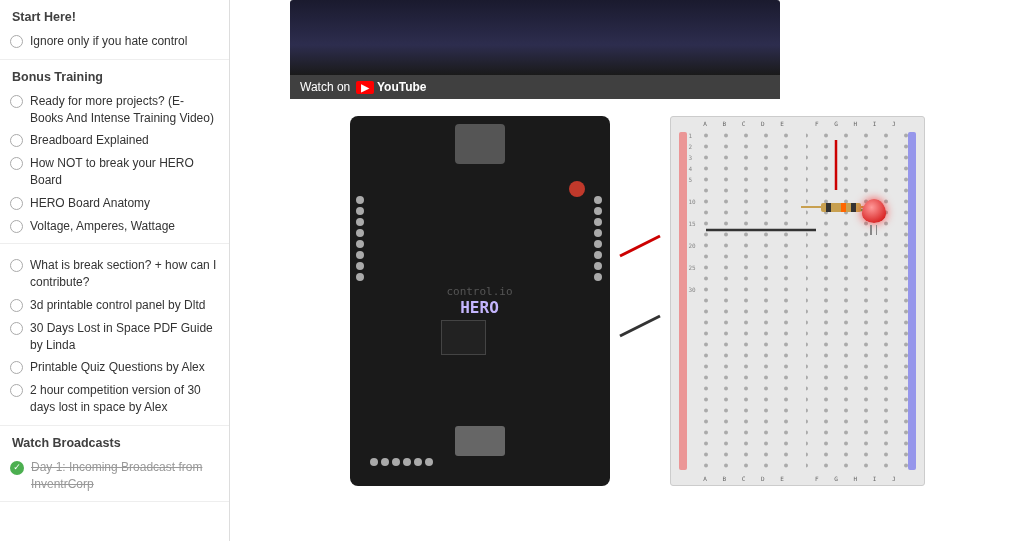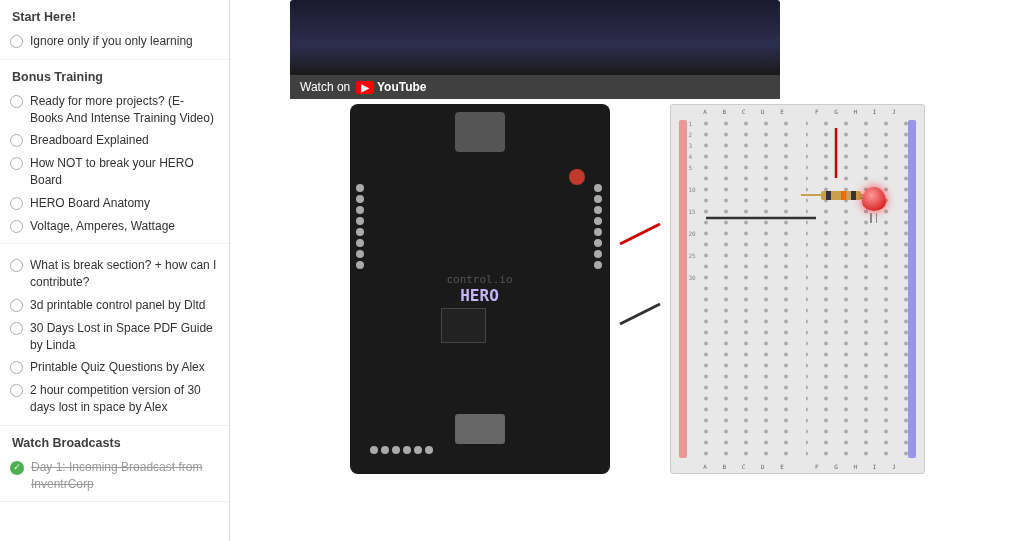--- a/index.html
+++ b/index.html
@@ -88,21 +88,21 @@
       background: #fff;
       display: flex;
       flex-direction: column;
       align-items: flex-start;
       padding: 0;
     }
 
     #video-area {
       width: 100%;
       max-width: 520px;
-      margin: 0 auto 0 30px;
+      margin: 0 auto 12px 30px;
       padding: 0;
     }
 
     #video-thumb {
       width: 490px;
       height: 80px;
       background: #1a1a2e;
       position: relative;
       display: flex;
       align-items: flex-end;
@@ -121,21 +121,21 @@
 <body>
 
 <div id="sidebar">
 
   <div id="sidebar-content">
 
     <div class="sidebar-section">
       <div class="sidebar-section-title">Start Here!</div>
       <div class="sidebar-item">
         <div class="radio"></div>
-        <span class="label">Ignore only if you only learning</span>
+        <span class="label">Ignore only if you hate control</span>
       </div>
     </div>
 
     <div class="sidebar-section">
       <div class="sidebar-section-title">Bonus Training</div>
       <div class="sidebar-item">
         <div class="radio"></div>
         <span class="label">Ready for more projects? (E-Books And Intense Training Video)</span>
       </div>
       <div class="sidebar-item">

